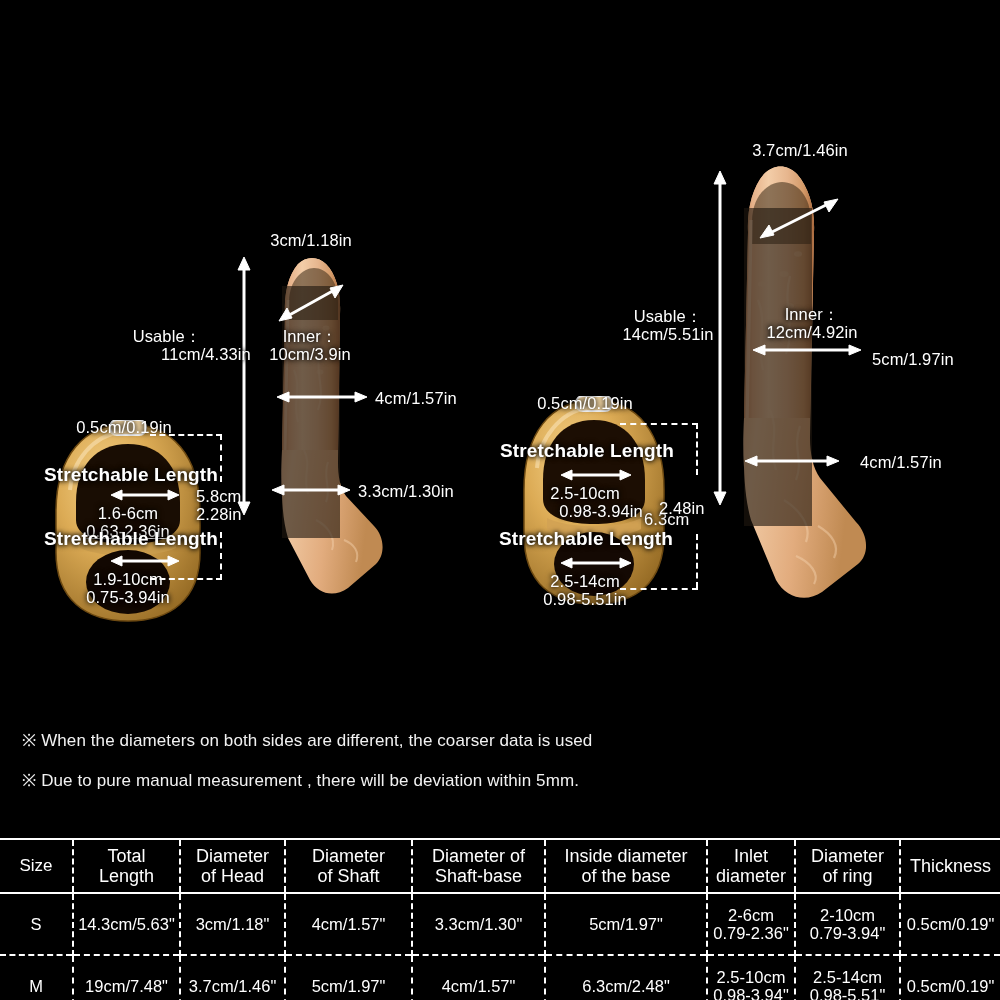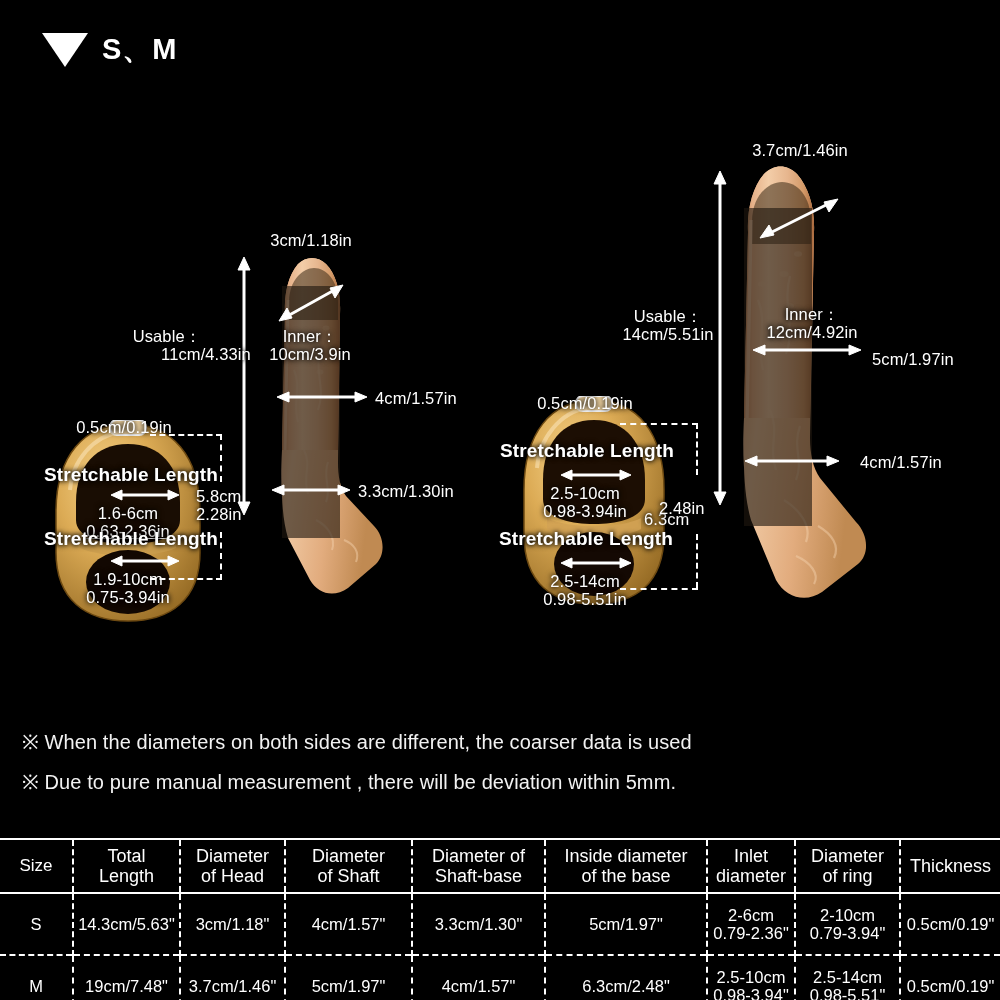--- a/index.html
+++ b/index.html
@@ -83,21 +83,21 @@
     pointer-events: none;
   }
 
   
   .ring-wrap { position: absolute; }
 
   
   .note {
     position: absolute;
     left: 22px;
-    font-size: 20px;
+    font-size: 17px;
     color: #f2f2f2;
     white-space: nowrap;
     letter-spacing: 0.1px;
   }
 
   
   #spec-table {
     position: absolute;
     left: 0;
     top: 838px;
@@ -133,24 +133,20 @@
     font-size: 25px;
     font-weight: bold;
   }
   .two-line { display: block; }
 </style>
 </head>
 <body>
 
 <div id="page">
 
-  <div id="header">
-    <div class="tri-down"></div>
-    <div id="header-title">S、M</div>
-  </div>
 
   <svg width="0" height="0" style="position:absolute">
     <defs>
       <linearGradient id="fleshGrad" x1="0" y1="0" x2="1" y2="0">
         <stop offset="0%" stop-color="#c8875a"></stop>
         <stop offset="12%" stop-color="#e6b189"></stop>
         <stop offset="35%" stop-color="#f3cda8"></stop>
         <stop offset="62%" stop-color="#e7b68e"></stop>
         <stop offset="85%" stop-color="#d49a68"></stop>
         <stop offset="100%" stop-color="#a9693d"></stop>
@@ -313,21 +309,21 @@
   <div class="lbl c" style="left:585px; top:394px;">0.5cm/0.19in</div>
 
   <div class="lbl big c" style="left:587px; top:440px;">Stretchable Length</div>
 
   <svg class="arrowsvg" style="left:560px; top:468px;" width="72" height="14">
     <line x1="5" y1="7" x2="67" y2="7" stroke-width="3"></line>
     <path d="M1 7 L12 2 L12 12 Z" fill="#fff"></path>
     <path d="M71 7 L60 2 L60 12 Z" fill="#fff"></path>
   </svg>
   <div class="lbl c" style="left:585px; top:484px;">2.5-10cm</div>
-  <div class="lbl c" style="left:585px; top:502px;">0.98-3.94in</div>
+  <div class="lbl c" style="left:601px; top:502px;">0.98-3.94in</div>
 
   <div class="lbl big c" style="left:586px; top:528px;">Stretchable Length</div>
 
   <svg class="arrowsvg" style="left:560px; top:556px;" width="72" height="14">
     <line x1="5" y1="7" x2="67" y2="7" stroke-width="3"></line>
     <path d="M1 7 L12 2 L12 12 Z" fill="#fff"></path>
     <path d="M71 7 L60 2 L60 12 Z" fill="#fff"></path>
   </svg>
   <div class="lbl c" style="left:585px; top:572px;">2.5-14cm</div>
   <div class="lbl c" style="left:585px; top:590px;">0.98-5.51in</div>

